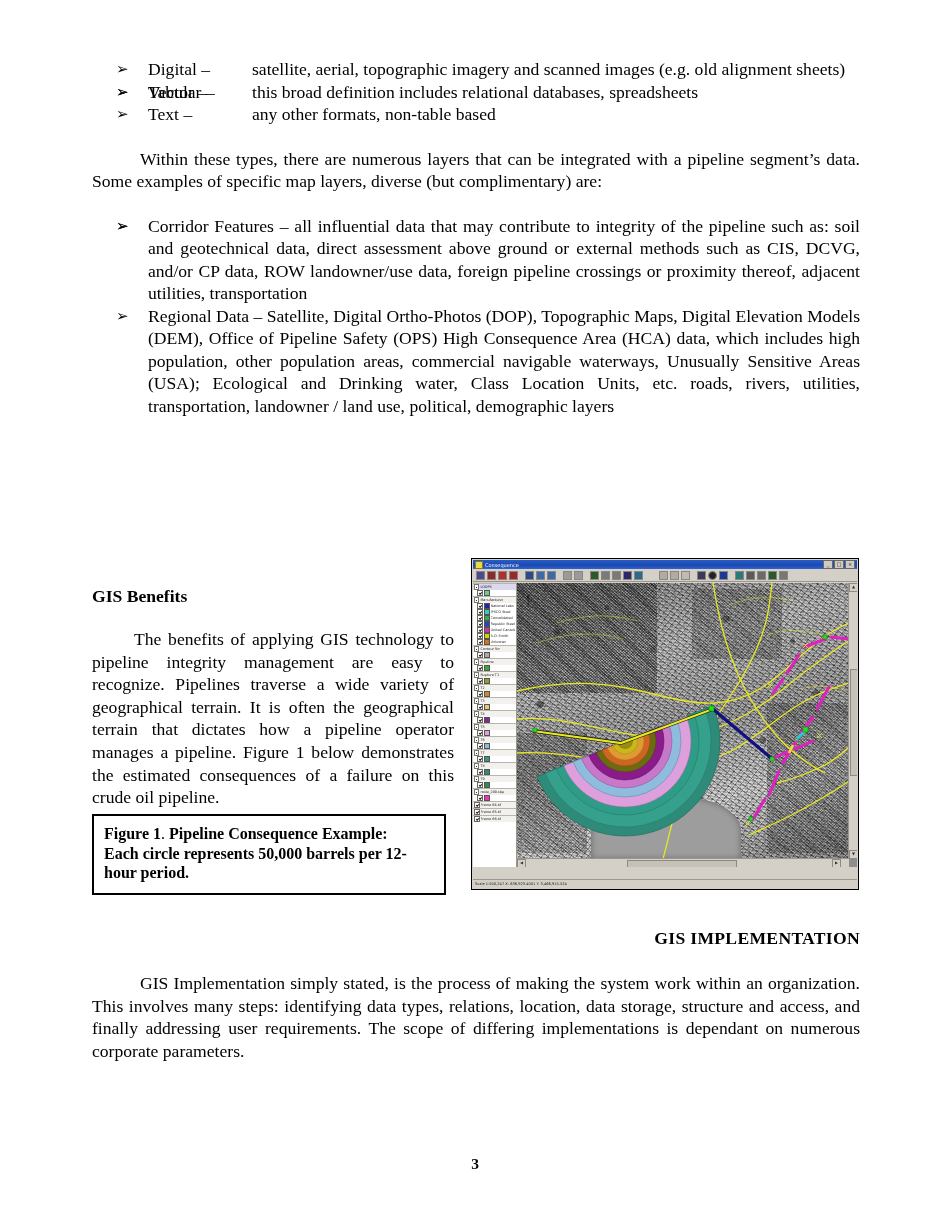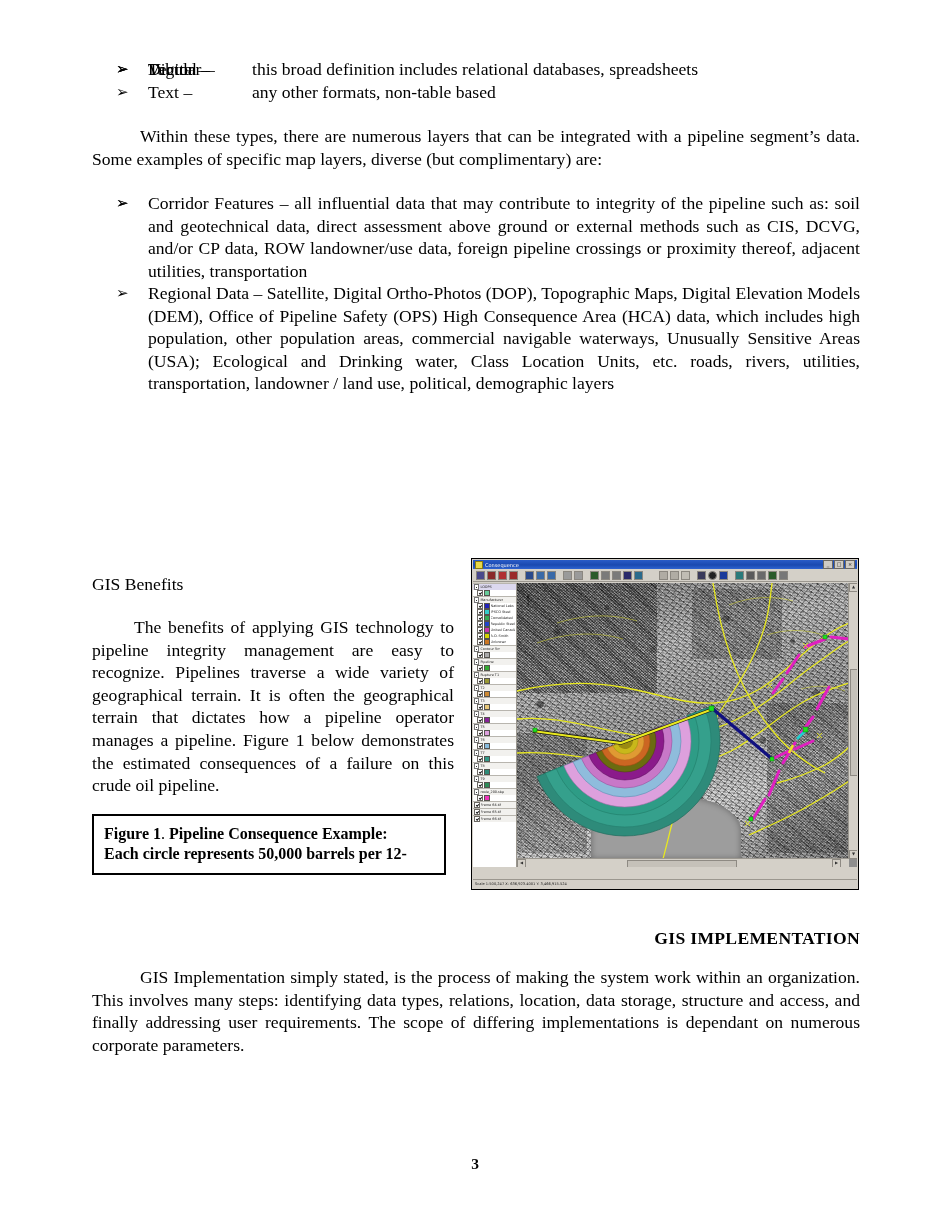--- a/index.html
+++ b/index.html
@@ -90,22 +90,22 @@
     width: 768px;
   }
   .benefits-col {
     position: absolute;
     left: 0;
     top: 0;
     width: 362px;
   }
   h3.subhead {
     font-size: 17.6px;
-    font-weight: normal;
-    margin: 4px 0 22px 0;
+    font-weight: bold;
+    margin: 16px 0 22px 0;
     line-height: 20px;
   }
   .benefits-col p {
     font-size: 17.6px;
     line-height: 22.6px;
     text-align: justify;
     margin: 0;
     text-indent: 42px;
   }
 
@@ -140,21 +140,21 @@
 
   .bottom-wrap {
     position: absolute;
     left: 92px;
     top: 928px;
     width: 768px;
   }
   .bottom-para {
     position: absolute;
     left: 0;
-    top: 38px;
+    top: 44px;
     width: 768px;
     font-size: 17.6px;
     line-height: 22.6px;
     text-align: justify;
     text-indent: 48px;
     margin: 0;
   }
 
   .page-number {
     position: absolute;
@@ -446,20 +446,21 @@
 </head>
 <body>
 
 <div class="page">
 
   <div class="content">
 
     <div class="defitem">
       <span class="bullet">➢</span>
       <span class="term">Digital –</span>
+      <div class="desc stretch-wrap">satellite, aerial, topographic imagery and scanned images (e.g. old alignment sheets)</div>
     </div>
 
     <div class="defitem">
       <span class="bullet">➢</span>
       <span class="term">Vector –</span>
     </div>
 
     <div class="defitem">
       <span class="bullet">➢</span>
       <span class="term">Tabular –</span>
@@ -495,20 +496,21 @@
     <div class="benefits-col">
       <h3 class="subhead">GIS Benefits</h3>
       <p>The benefits of applying GIS technology to pipeline integrity management are easy to recognize.  Pipelines traverse a wide variety of geographical terrain.  It is often the geographical terrain that dictates how a pipeline operator manages a pipeline. Figure 1 below demonstrates the estimated consequences of a failure on this crude oil pipeline.</p>
     </div>
 
     <div class="caption-box">
       <div class="cap-line">
         <span>Figure 1</span><span class="reg">.</span><span> Pipeline Consequence Example:</span>
       </div>
       <div class="cap-line">Each circle represents 50,000 barrels per 12-</div>
+      <div class="cap-line">hour period.</div>
     </div>
   </div>
 
   <div class="gis-window">
 
     <div class="gis-titlebar">
       <span class="gis-title-ico"></span>
       <span class="gis-title-text">Consequence</span>
       <span class="gis-win-btns">
         <span class="gis-win-btn">_</span>

